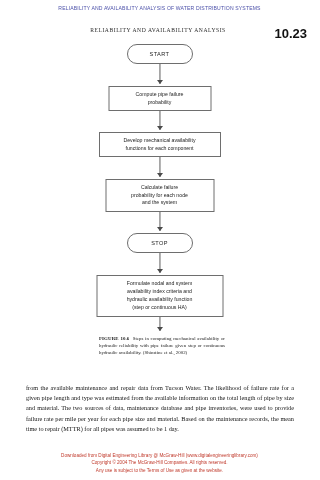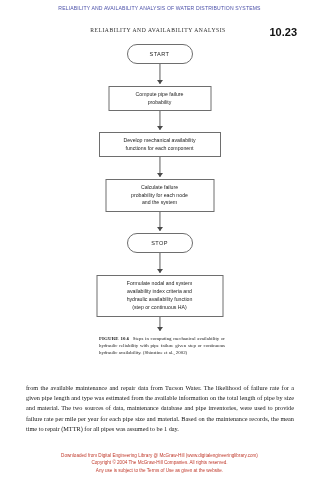--- a/index.html
+++ b/index.html
@@ -37,23 +37,23 @@
     text-align: center;
     font-family: "Liberation Serif", serif;
     font-size: 5.6px;
     letter-spacing: 0.55px;
     color: #2b2b2b;
     white-space: nowrap;
   }
   .folio {
     position: absolute;
     top: 26px;
-    right: 22px;
-    font-family: "Liberation Sans", sans-serif;
-    font-size: 11px;
+    right: 12px;
+    font-family: "Liberation Sans", sans-serif;
+    font-size: 13px;
     font-weight: bold;
     color: #111;
   }
 
   
   .flow {
     position: absolute;
     top: 44px;
     left: 0;
     width: 319px;

